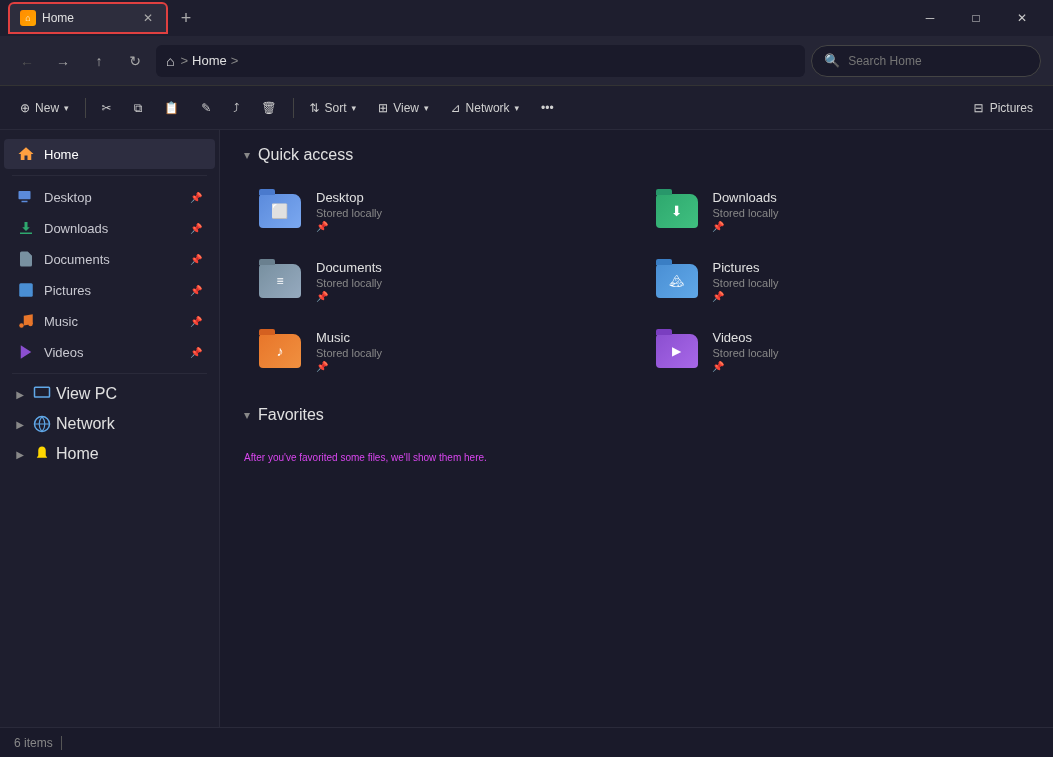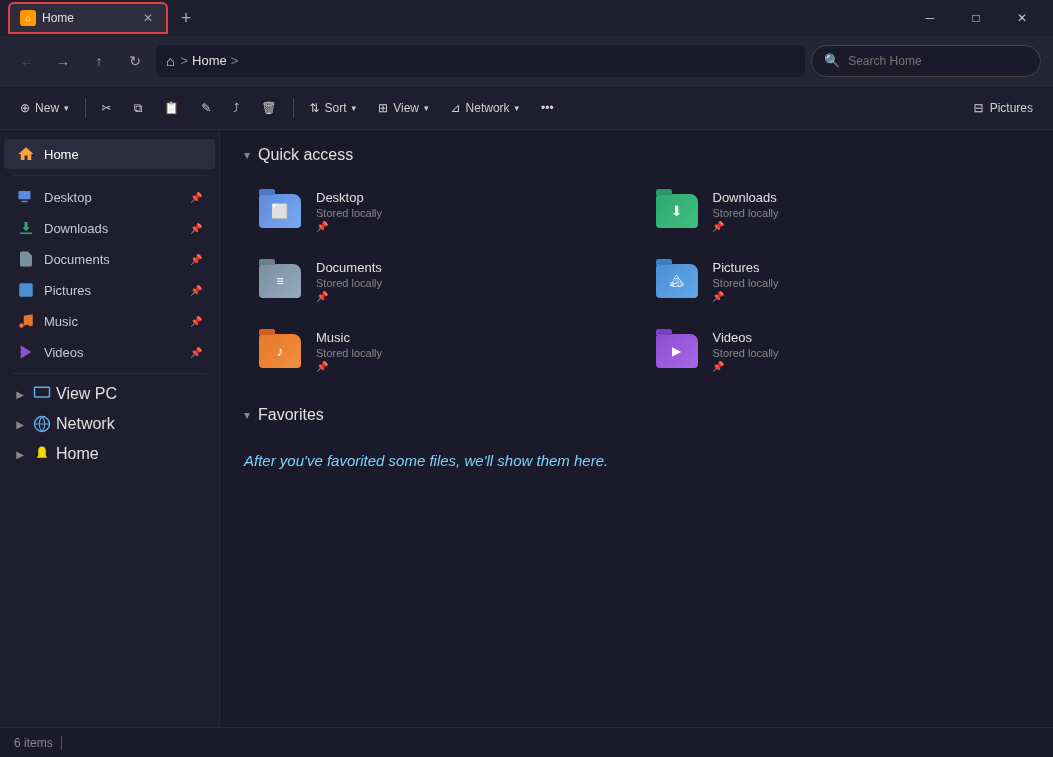--- a/index.html
+++ b/index.html
@@ -339,21 +339,21 @@
     .folder-music::before { background: #d46020; }
     .folder-videos { background: linear-gradient(135deg, #8b4fd0, #a868e8); }
     .folder-videos::before { background: #7a3ec0; }
 
     .folder-info { flex: 1; }
     .folder-name { font-size: 13px; color: #e0e0e0; margin-bottom: 2px; }
     .folder-subtitle { font-size: 11px; color: #888; margin-bottom: 2px; }
     .folder-pin { font-size: 10px; color: #666; }
 
     .favorites-section { margin-top: 8px; }
-    .favorites-empty { font-size: 15px; color: #7dd3fc; padding: 12px 0; font-style: italic; }
+    .favorites-empty { font-size: 10px; color: #d946ef; padding: 12px 0; }
 
     
     .status-bar {
       height: 30px;
       background: #1a1a2a;
       border-top: 1px solid #2a2a3a;
       display: flex;
       align-items: center;
       padding: 0 14px;
       font-size: 12px;

